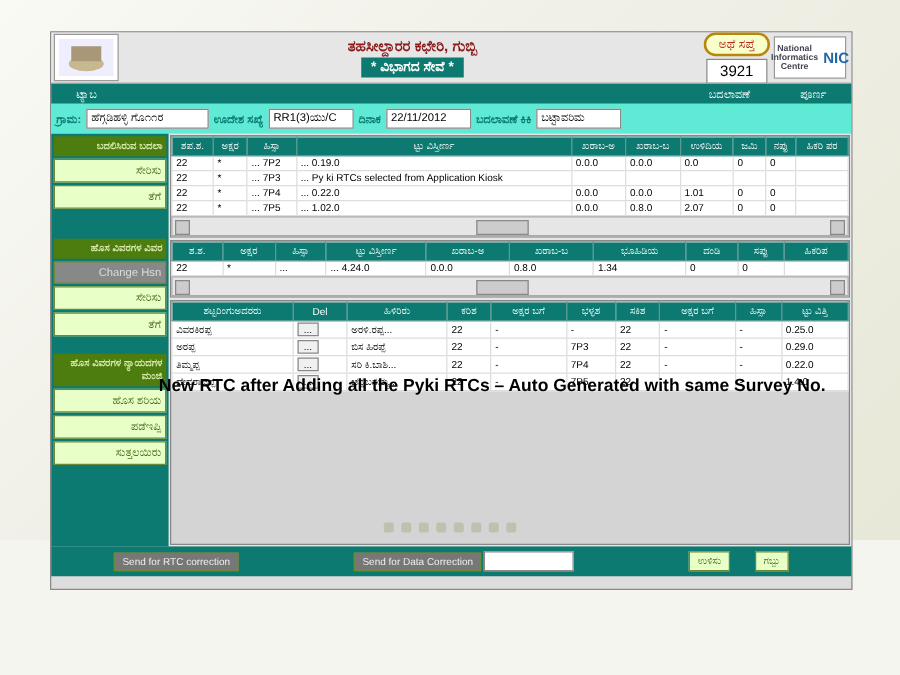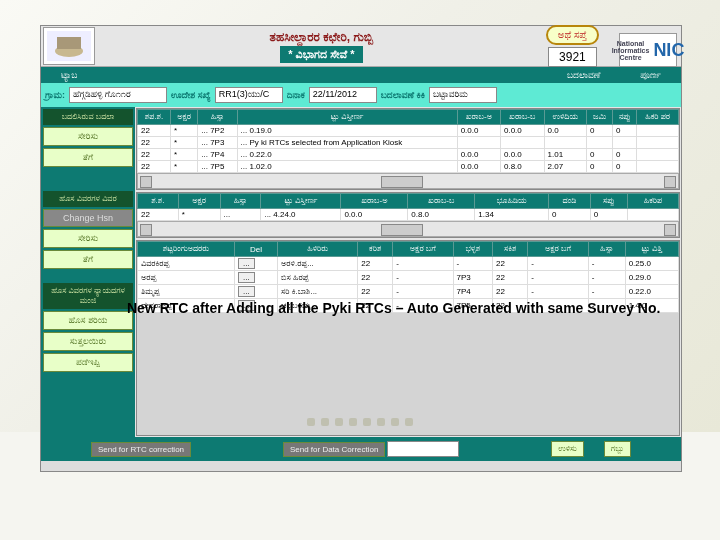--- a/index.html
+++ b/index.html
@@ -4,33 +4,33 @@
 <style>
 html,body{margin:0;padding:0;width:720px;height:540px;font-family:Arial,sans-serif;font-size:10px;overflow:hidden;background:#f5f5f0}
 .slide{position:relative;width:720px;height:432px;background:linear-gradient(135deg,#fafaf5 0%,#f0f0e8 40%,#e8e8d8 100%)}
 .app{position:absolute;left:40px;top:25px;width:640px;height:445px;background:#ddd;border:1px solid #888}
 .topbar{display:flex;align-items:center;height:40px;background:#e6e6e6;border-bottom:1px solid #aaa}
 .logo{width:50px;height:36px;margin:2px;background:#fff;border:1px solid #999;display:flex;align-items:center;justify-content:center}
 .logo svg{width:44px;height:30px}
 .top-center{flex:1;text-align:center}
 .top-title{color:#8b1a1a;font-weight:bold;font-size:12px;margin-bottom:2px}
 .top-sub{background:#0d7a72;color:#fff;font-weight:bold;font-size:11px;padding:2px 8px;display:inline-block}
-.top-right{display:flex;align-items:flex-end;gap:20px;margin-right:4px}
+.top-right{display:flex;align-items:center;gap:3px;margin-right:4px}
 .pill{background:#f8ffc8;border:2px solid #b8860b;border-radius:10px;padding:2px 10px;color:#b22;font-size:10px}
 .count-box{background:#fff;border:1px solid #888;padding:2px 10px;font-size:12px}
 .nic{width:56px;height:32px;background:#fff;border:1px solid #999;display:flex;align-items:center;justify-content:center;font-size:7px;color:#445;font-weight:bold;text-align:center;line-height:1}
 .menubar{height:16px;background:#0d7a72;display:flex;color:#fff;font-size:9px;align-items:center}
 .menubar span{padding:0 20px}
 .row-search{display:flex;align-items:center;gap:4px;padding:4px;background:#5eead4;font-size:9px}
 .row-search input,.row-search .fld{background:#fff;border:1px solid #888;padding:1px 3px;font-size:9px;height:12px}
 .row-search .lbl{color:#0d7a72;font-weight:bold}
 .body{display:flex;height:330px}
 .sidebar{width:90px;background:#0d7a72;display:flex;flex-direction:column;padding:2px;gap:2px}
-.side-head{background:#14532d;color:#d4e8a8;font-size:8px;padding:3px;font-weight:normal;text-align:center}
-.side-btn{background:#e8ffc8;border:1px solid #6a8a3a;padding:3px;font-size:9px;text-align:center;color:#4a6a1a}
+.side-head{background:#4d7c0f;color:#d4e8a8;font-size:8px;padding:3px;font-weight:bold;text-align:right}
+.side-btn{background:#e8ffc8;border:1px solid #6a8a3a;padding:3px;font-size:9px;text-align:right;color:#4a6a1a}
 .side-btn.dark{background:#888;color:#ddd}
 .main{flex:1;background:#e6e6e6;display:flex;flex-direction:column;overflow:hidden}
 .grid-wrap{background:#d4d4d4;border:1px solid #888;margin:1px}
 table{border-collapse:collapse;width:100%;font-size:8px;background:#fff}
 th{background:#0d7a72;color:#fff;font-weight:normal;padding:2px 3px;border:1px solid #5a9a94;font-size:8px;white-space:nowrap}
 td{padding:1px 3px;border:1px solid #ddd;white-space:nowrap}
 .hscroll{height:14px;background:#e6e6e6;border:1px solid #aaa;position:relative}
 .hscroll::before{content:"";position:absolute;left:2px;top:2px;width:10px;height:10px;background:#ccc;border:1px solid #888}
 .hscroll::after{content:"";position:absolute;right:2px;top:2px;width:10px;height:10px;background:#ccc;border:1px solid #888}
 .thumb{position:absolute;left:45%;top:2px;width:40px;height:10px;background:#ccc;border:1px solid #888}
@@ -62,21 +62,21 @@
       <div class="top-title">ತಹಸೀಲ್ದಾರರ ಕಛೇರಿ,   ಗುಬ್ಬಿ</div>
       <div class="top-sub">* ವಿಭಾಗದ ಸೇವೆ *</div>
     </div>
     <div class="top-right">
       <div style="display:flex;flex-direction:column;gap:2px;align-items:center">
         <div class="pill">ಅಥೆ ಸಪ್ತೆ</div>
         <div class="count-box">3921</div>
       </div>
       <div class="nic">
             <span>National<br>Informatics<br>Centre</span>
-            <span style="font-size:18px;margin-left:4px;color:#26a">NIC</span>
+            <span style="font-size:12px;margin-left:4px;color:#26a">NIC</span>
           </div>
     </div>
   </div>
 
   <div class="menubar">
     <span>ಟ್ಯಾಬ</span>
     <span style="flex:1"></span>
     <span>ಬದಲಾವಣೆ</span>
     <span>ಪೂರ್ಣ</span>
   </div>
@@ -98,22 +98,22 @@
       <div class="side-btn">ಸೇರಿಸು</div>
       <div class="side-btn">ತೆಗೆ</div>
       <div style="height:20px"></div>
       <div class="side-head">ಹೊಸ ವಿವರಗಳ ವಿವರ</div>
       <div class="side-btn dark">Change Hsn</div>
       <div class="side-btn">ಸೇರಿಸು</div>
       <div class="side-btn">ತೆಗೆ</div>
       <div style="height:10px"></div>
       <div class="side-head">ಹೊಸ ವಿವರಗಳ ನ್ಯಾಯದಗಳ ಮಂಜಿ</div>
       <div class="side-btn">ಹೊಸ ಶರಿಯ</div>
+      <div class="side-btn">ಪಡೆಇಪ್ಪಿ</div>
       <div class="side-btn">ಸುತ್ತಲಯಿರು</div>
-      <div class="side-btn">ಪಡೆಇಪ್ಪಿ</div>
     </div>
 
     <div class="main">
 
       <div class="grid-wrap">
         <table>
          <thead>
                 <tr>
           <th>ಶಪ.ಶ.</th>
           <th>ಅಕ್ಷರ</th>

